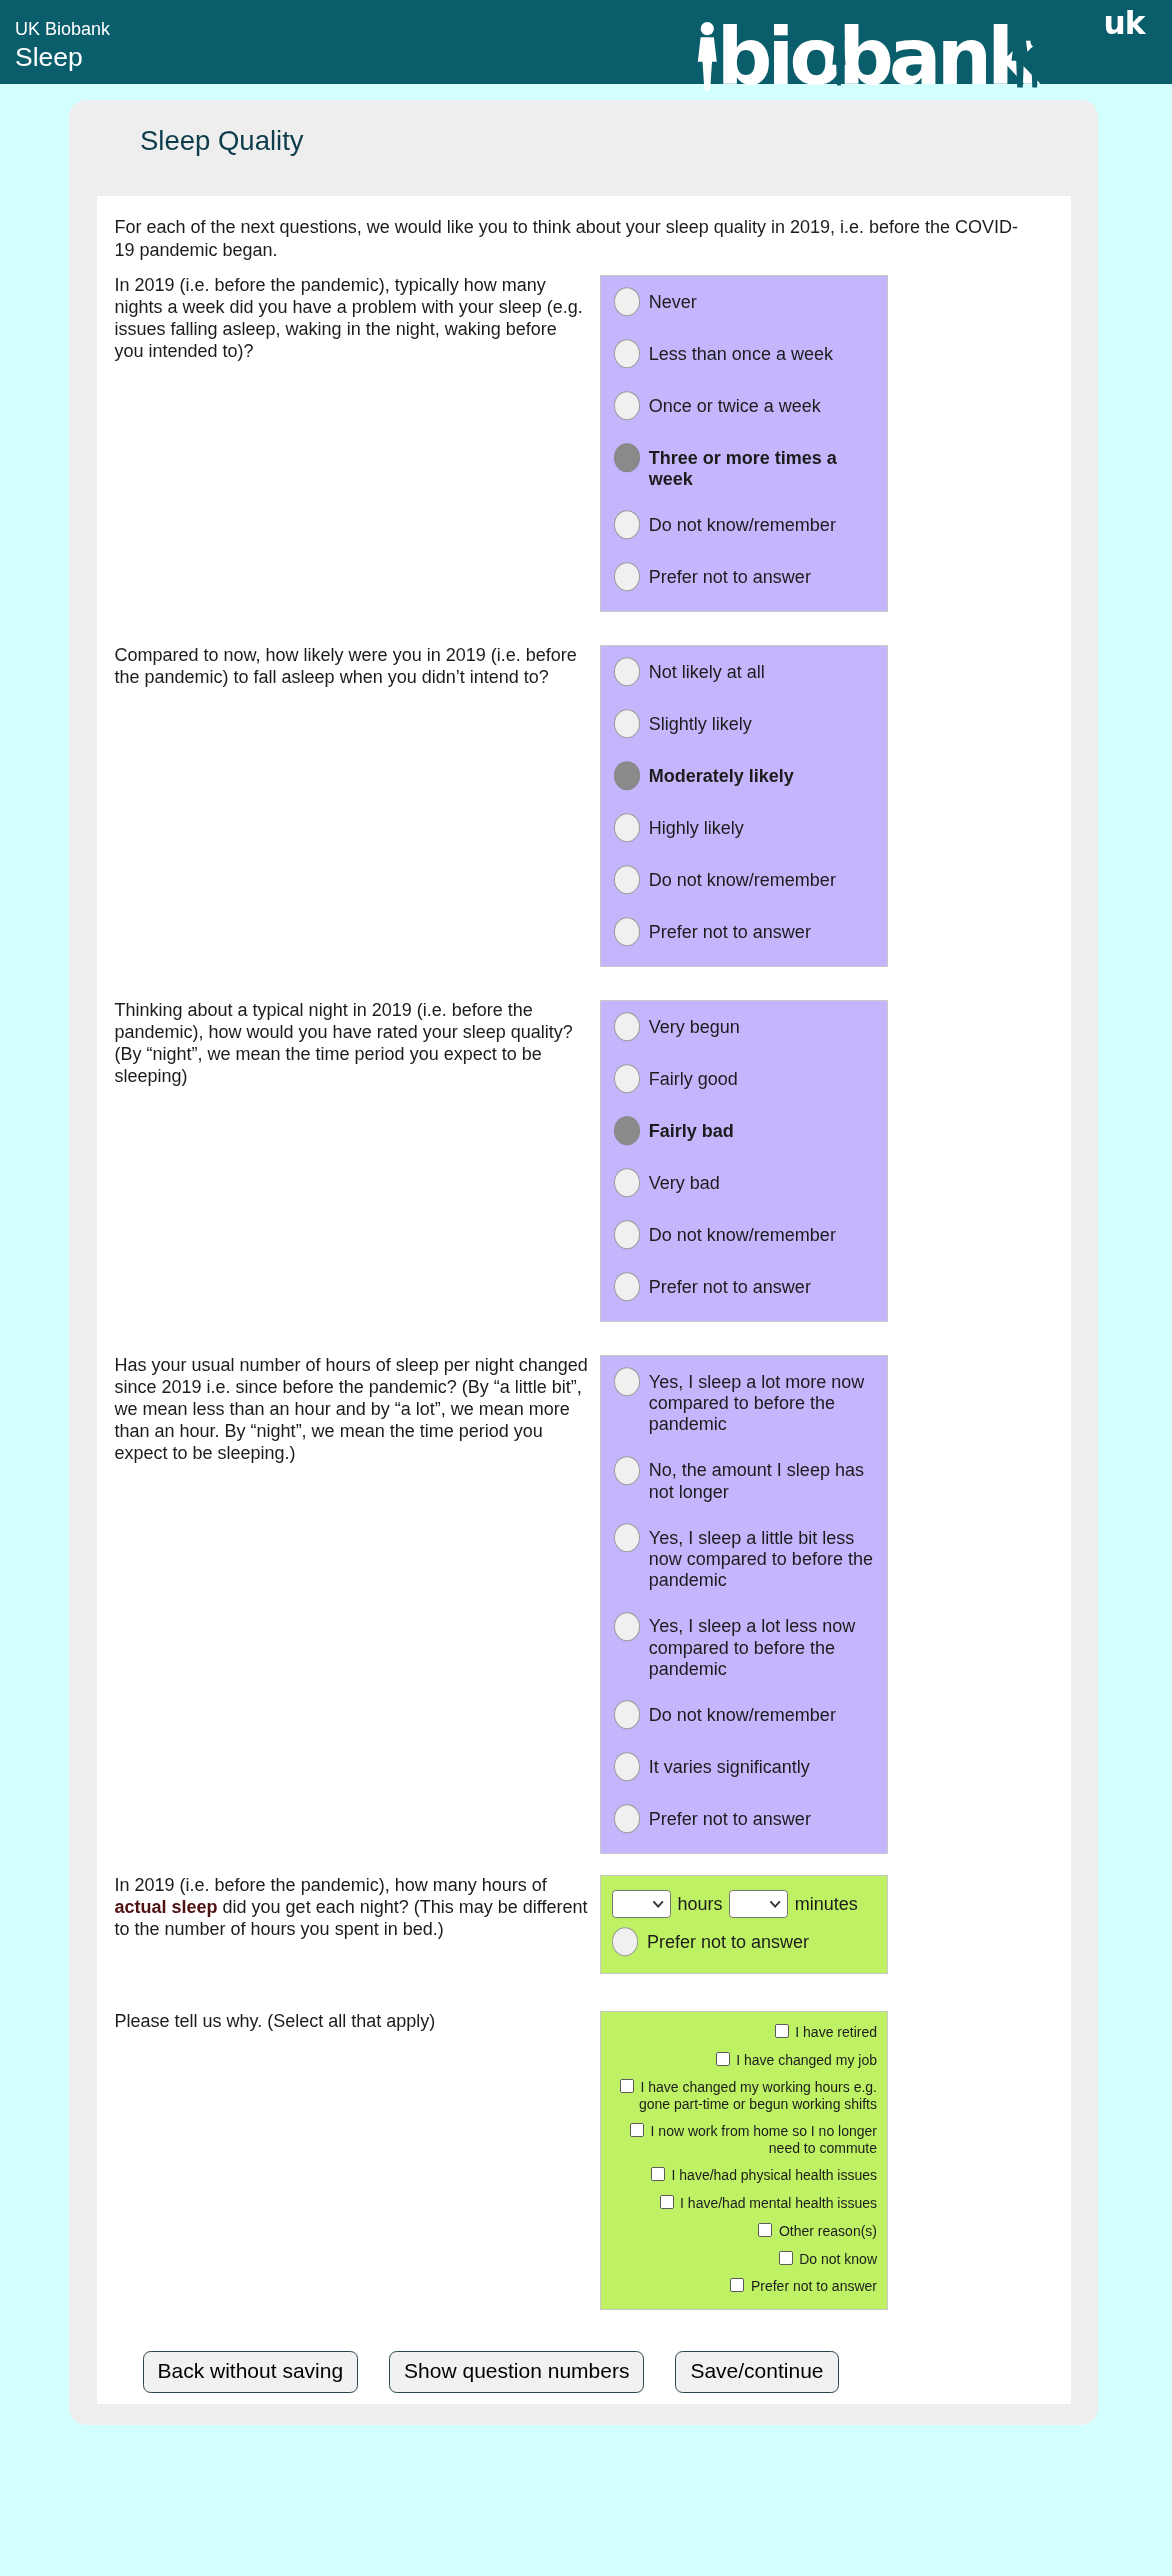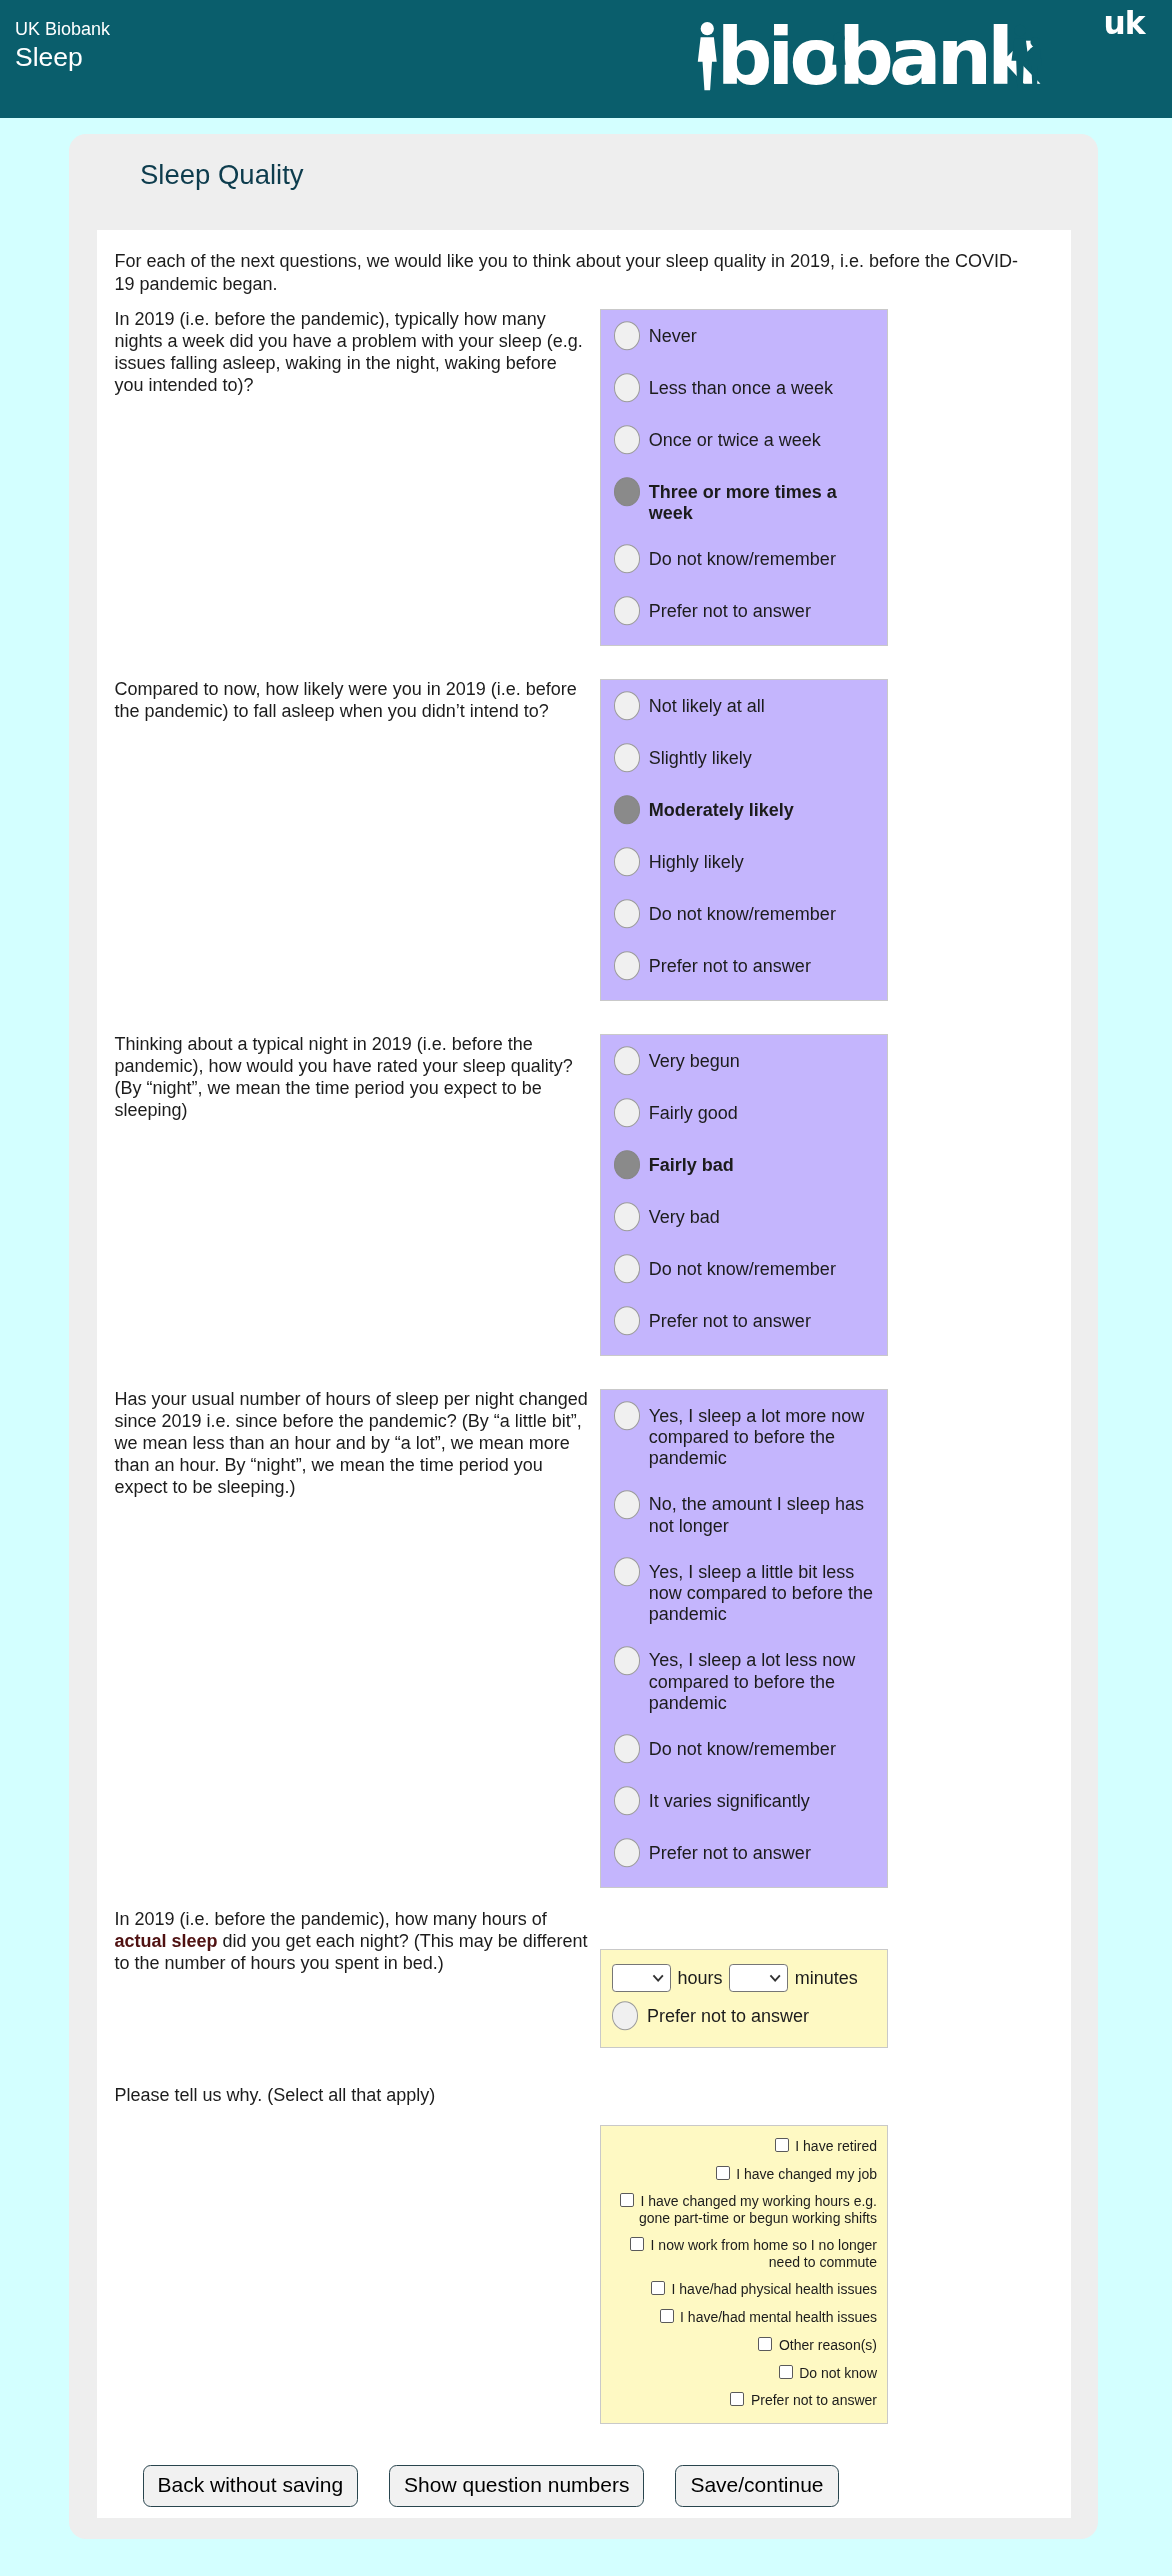--- a/index.html
+++ b/index.html
@@ -9,21 +9,21 @@
     background: #d3ffff;
     font-family: "Liberation Sans", sans-serif;
     color: #1c1c1c;
     display: flex;
     flex-direction: column;
     overflow: hidden;
   }
 
   
   .top-bar {
-    height: 118px;
+    height: 84px;
     background: #0a5e6c;
     display: flex;
     justify-content: space-between;
     align-items: flex-start;
     flex: 0 0 auto;
   }
   .site-block { padding: 19px 0 0 15px; color: #ffffff; }
   .site-name { font-size: 18px; line-height: 1.2; }
   .page-name { font-size: 26.5px; line-height: 1.25; }
   .logo-wrap { margin: 1.9px 24.6px 0 0; }
@@ -59,21 +59,21 @@
   .q-text .hl { font-weight: bold; color: #4f1111; margin-top: 28px; }
 
   .a-box {
     background: #c4b5fd;
     border: 0.9px solid #c9c9c9;
     padding: 14px 9.5px 17px 13.3px;
     display: flex;
     flex-direction: column;
     gap: 23px;
   }
-  .a-box.dark { background: #fef9c3; gap: 11.4px; padding: 12.3px 9.5px 14px 11.4px; margin-top: 40px; }
+  .a-box.dark { background: #bef264; gap: 11.4px; padding: 12.3px 9.5px 14px 11.4px; }
 
   .opt { display: flex; align-items: flex-start; gap: 8.5px; cursor: default; }
   .radio {
     flex: 0 0 auto;
     width: 26.5px; height: 29px;
     border: 1.9px solid #9b9b9b;
     border-radius: 50%;
     background: #f0f0f0;
     transform: translateY(-2.8px);
   }

